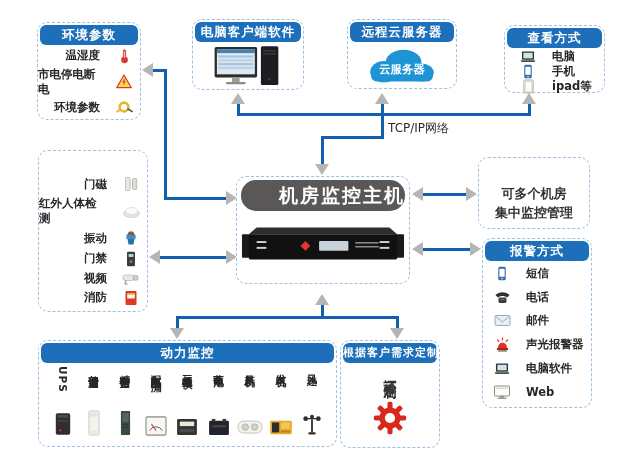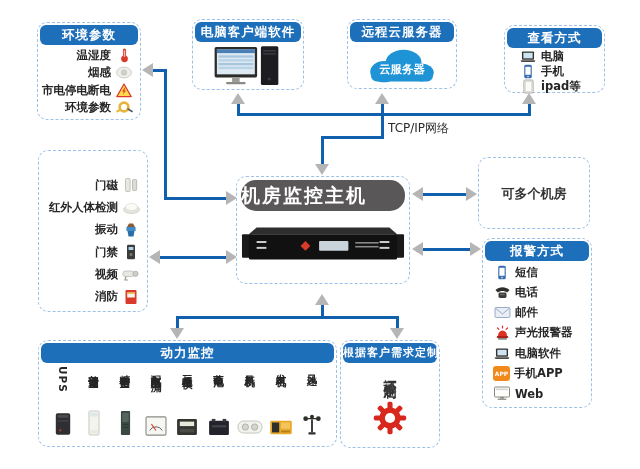--- a/index.html
+++ b/index.html
@@ -4,27 +4,27 @@
 <style>
   html,body{margin:0;padding:0;background:#fff;}
   #stage{position:relative;width:640px;height:469px;background:#fff;overflow:hidden;
          font-family:"DejaVu Sans","Liberation Sans",sans-serif;}
   
   .box{position:absolute;border:1.5px dashed #9cc0e6;border-radius:10px;background:#fff;box-sizing:border-box;}
   .hd{position:absolute;left:2px;right:2px;top:2px;height:20px;border-radius:6px;
       background:#1e6fba;color:#fff;font-size:12.5px;font-weight:700;line-height:20px;text-align:center;
       letter-spacing:1px;white-space:nowrap;overflow:hidden;}
   .items{position:absolute;left:0;right:0;top:23px;bottom:3px;display:flex;flex-direction:column;justify-content:space-around;}
-  .row{display:flex;align-items:center;gap:4px;font-size:11.5px;font-weight:700;color:#262626;}
+  .row{display:flex;align-items:center;gap:15px;font-size:11.5px;font-weight:700;color:#262626;}
   .row-r{justify-content:flex-end;padding-right:7px;}
   .row-l{justify-content:flex-start;padding-left:10px;}
   .ic{display:inline-flex;width:18px;justify-content:center;align-items:center;flex:none;}
   
   .host-hd{position:absolute;left:4px;right:4px;top:3px;height:31px;border-radius:15px;background:#595757;
-           color:#fff;font-size:19px;font-weight:700;line-height:31px;text-align:left;letter-spacing:2px;}
+           color:#fff;font-size:19px;font-weight:700;line-height:31px;text-align:right;letter-spacing:2px;}
   .host-dev{position:absolute;left:0;right:0;top:44px;text-align:center;}
   
   .ncontent{position:absolute;left:0;right:0;top:27px;text-align:center;font-size:13px;font-weight:700;color:#333;line-height:1.45;}
   
   .pcols{position:absolute;left:8px;right:8px;top:23px;bottom:4px;display:flex;justify-content:space-between;}
   .pcol{position:relative;display:flex;flex-direction:column;align-items:center;flex:1;}
   .vlbl{writing-mode:vertical-rl;text-orientation:mixed;font-size:10.5px;font-weight:700;color:#262626;
         line-height:1;margin-top:2px;letter-spacing:1px;}
   .pic{position:absolute;bottom:2px;}
   
@@ -86,29 +86,20 @@
   <div class="box" style="left:37px;top:22px;width:104px;height:98px">
     <div class="hd">环境参数</div>
     <div class="items">
       <div class="row row-r">
         <span>温湿度</span>
         <span class="ic">
             <svg width="15" height="16" viewBox="0 0 16 16">
               <rect x="6.3" y="1" width="3.4" height="9" rx="1.7" fill="#d93a2b"></rect>
               <circle cx="8" cy="12" r="3.6" fill="#d93a2b"></circle>
               <rect x="7.2" y="3" width="1.6" height="7" fill="#f3b6ae"></rect>
-            </svg>
-          </span>
-      </div>
-      <div class="row row-r">
-        <span>烟感</span>
-        <span class="ic">
-            <svg width="16" height="13" viewBox="0 0 16 13">
-              <ellipse cx="8" cy="6.5" rx="7.4" ry="5.4" fill="#eeeeea" stroke="#c5c5bf" stroke-width="0.8"></ellipse>
-              <circle cx="8" cy="6.5" r="2.6" fill="#d2d2cc" stroke="#b5b5af" stroke-width="0.6"></circle>
             </svg>
           </span>
       </div>
       <div class="row row-r">
         <span>市电停电断电</span>
         <span class="ic">
             <svg width="16" height="15" viewBox="0 0 16 15">
               <path d="M8 1 L15.2 13.6 H0.8 Z" fill="#ffd94d" stroke="#d93a2b" stroke-width="1.2" stroke-linejoin="round"></path>
               <path d="M8.6 4.5 L6.2 8.4 H7.8 L7 11.6 L10 7.4 H8.2 L9.4 4.5 Z" fill="#d93a2b"></path>
             </svg>
@@ -281,20 +272,21 @@
             <rect x="117" y="21" width="24" height="1.6"></rect>
             <rect x="117" y="25" width="24" height="1.6"></rect>
           </g>
       </svg>
     </div>
   </div>
 
   <div class="box" style="left:478px;top:157px;width:112px;height:72px">
     <div class="ncontent">
       <div>可多个机房</div>
+      <div>集中监控管理</div>
     </div>
   </div>
 
   <div class="box" style="left:482px;top:238px;width:110px;height:170px">
     <div class="hd">报警方式</div>
     <div class="items">
       <div class="row row-l">
         <span class="ic">
             <svg width="10" height="15" viewBox="0 0 10 16">
               <rect x="1" y="0.8" width="8" height="14.4" rx="1.6" fill="#3a6cb0"></rect>
@@ -336,26 +328,20 @@
       </div>
       <div class="row row-l">
         <span class="ic">
             <svg width="18" height="13" viewBox="0 0 18 14">
               <rect x="2.5" y="1.5" width="13" height="9" rx="1" fill="#33332f"></rect>
               <rect x="4" y="3" width="10" height="6" fill="#cfe4f2"></rect>
               <path d="M1 11 H17 L16 12.8 H2 Z" fill="#4a4a46"></path>
             </svg>
           </span>
         <span>电脑软件</span>
-      </div>
-      <div class="row row-l">
-        <span class="ic app-badge">
-            <span>APP</span>
-          </span>
-        <span>手机APP</span>
       </div>
       <div class="row row-l">
         <span class="ic">
             <svg width="18" height="15" viewBox="0 0 18 15">
               <rect x="1.5" y="1" width="15" height="10" rx="1" fill="#fdfdfb" stroke="#8a8a84" stroke-width="1"></rect>
               <rect x="3" y="2.5" width="12" height="1.6" fill="#d8d8d2"></rect>
               <rect x="7" y="11" width="4" height="1.6" fill="#8a8a84"></rect>
               <rect x="4.5" y="12.6" width="9" height="1.4" rx="0.7" fill="#9a9a94"></rect>
             </svg>
           </span>

